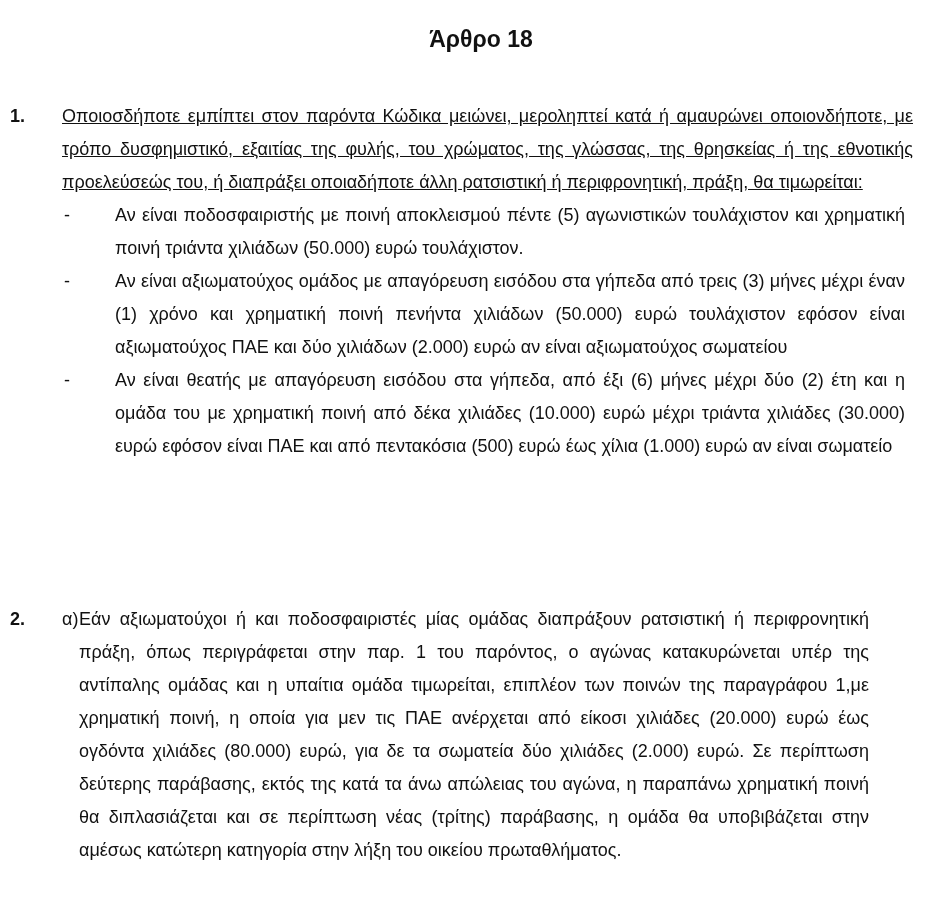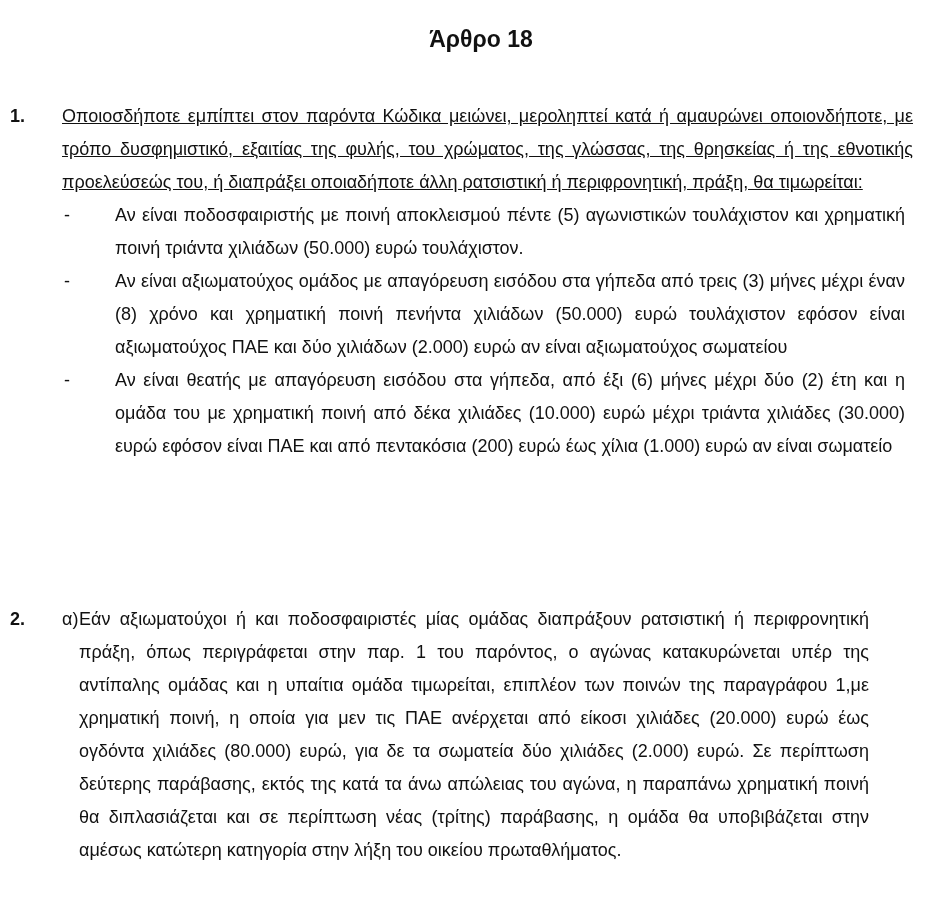--- a/index.html
+++ b/index.html
@@ -41,25 +41,25 @@
 <div class="para" style="top:100px;">
   <span class="num">1.</span>
   <div class="body-text">Οποιοσδήποτε εμπίπτει στον παρόντα Κώδικα μειώνει, μεροληπτεί κατά ή αμαυρώνει οποιονδήποτε, με τρόπο δυσφημιστικό, εξαιτίας της φυλής, του χρώματος, της γλώσσας, της θρησκείας ή της εθνοτικής προελεύσεώς του, ή διαπράξει οποιαδήποτε άλλη ρατσιστική ή περιφρονητική, πράξη, θα τιμωρείται:</div>
 
   <div class="bullet-item">
     <span class="bullet-dash">-</span>
     <div class="bullet-text">Αν είναι ποδοσφαιριστής με ποινή αποκλεισμού πέντε (5) αγωνιστικών τουλάχιστον και χρηματική ποινή τριάντα χιλιάδων (50.000) ευρώ τουλάχιστον.</div>
   </div>
   <div class="bullet-item">
     <span class="bullet-dash">-</span>
-    <div class="bullet-text">Αν είναι αξιωματούχος ομάδος με απαγόρευση εισόδου στα γήπεδα από τρεις (3) μήνες μέχρι έναν (8) χρόνο και χρηματική ποινή πενήντα χιλιάδων (50.000) ευρώ τουλάχιστον εφόσον είναι αξιωματούχος ΠΑΕ και δύο χιλιάδων (2.000) ευρώ αν είναι αξιωματούχος σωματείου</div>
+    <div class="bullet-text">Αν είναι αξιωματούχος ομάδος με απαγόρευση εισόδου στα γήπεδα από τρεις (3) μήνες μέχρι έναν (1) χρόνο και χρηματική ποινή πενήντα χιλιάδων (50.000) ευρώ τουλάχιστον εφόσον είναι αξιωματούχος ΠΑΕ και δύο χιλιάδων (2.000) ευρώ αν είναι αξιωματούχος σωματείου</div>
   </div>
   <div class="bullet-item">
     <span class="bullet-dash">-</span>
-    <div class="bullet-text">Αν είναι θεατής με απαγόρευση εισόδου στα γήπεδα, από έξι (6) μήνες μέχρι δύο (2) έτη και η ομάδα του με χρηματική ποινή από δέκα χιλιάδες (10.000) ευρώ μέχρι τριάντα χιλιάδες (30.000) ευρώ εφόσον είναι ΠΑΕ και από πεντακόσια (200) ευρώ έως χίλια (1.000) ευρώ αν είναι σωματείο</div>
+    <div class="bullet-text">Αν είναι θεατής με απαγόρευση εισόδου στα γήπεδα, από έξι (6) μήνες μέχρι δύο (2) έτη και η ομάδα του με χρηματική ποινή από δέκα χιλιάδες (10.000) ευρώ μέχρι τριάντα χιλιάδες (30.000) ευρώ εφόσον είναι ΠΑΕ και από πεντακόσια (500) ευρώ έως χίλια (1.000) ευρώ αν είναι σωματείο</div>
   </div>
 </div>
 
 <div class="para" style="top:603px;">
   <span class="num">2.</span>
   <span class="sub-marker">α)</span>
   <div class="sub-text">Εάν αξιωματούχοι ή και ποδοσφαιριστές μίας ομάδας διαπράξουν ρατσιστική ή περιφρονητική πράξη, όπως περιγράφεται στην παρ. 1 του παρόντος, ο αγώνας κατακυρώνεται υπέρ της αντίπαλης ομάδας και η υπαίτια ομάδα τιμωρείται, επιπλέον των ποινών της παραγράφου 1,με χρηματική ποινή, η οποία για μεν τις ΠΑΕ ανέρχεται από είκοσι χιλιάδες (20.000) ευρώ έως ογδόντα χιλιάδες (80.000) ευρώ, για δε τα σωματεία δύο χιλιάδες (2.000) ευρώ. Σε περίπτωση δεύτερης παράβασης, εκτός της κατά τα άνω απώλειας του αγώνα, η παραπάνω χρηματική ποινή θα διπλασιάζεται και σε περίπτωση νέας (τρίτης) παράβασης, η ομάδα θα υποβιβάζεται στην αμέσως κατώτερη κατηγορία στην λήξη του οικείου πρωταθλήματος.</div>
 </div>
 
 </body></html>

